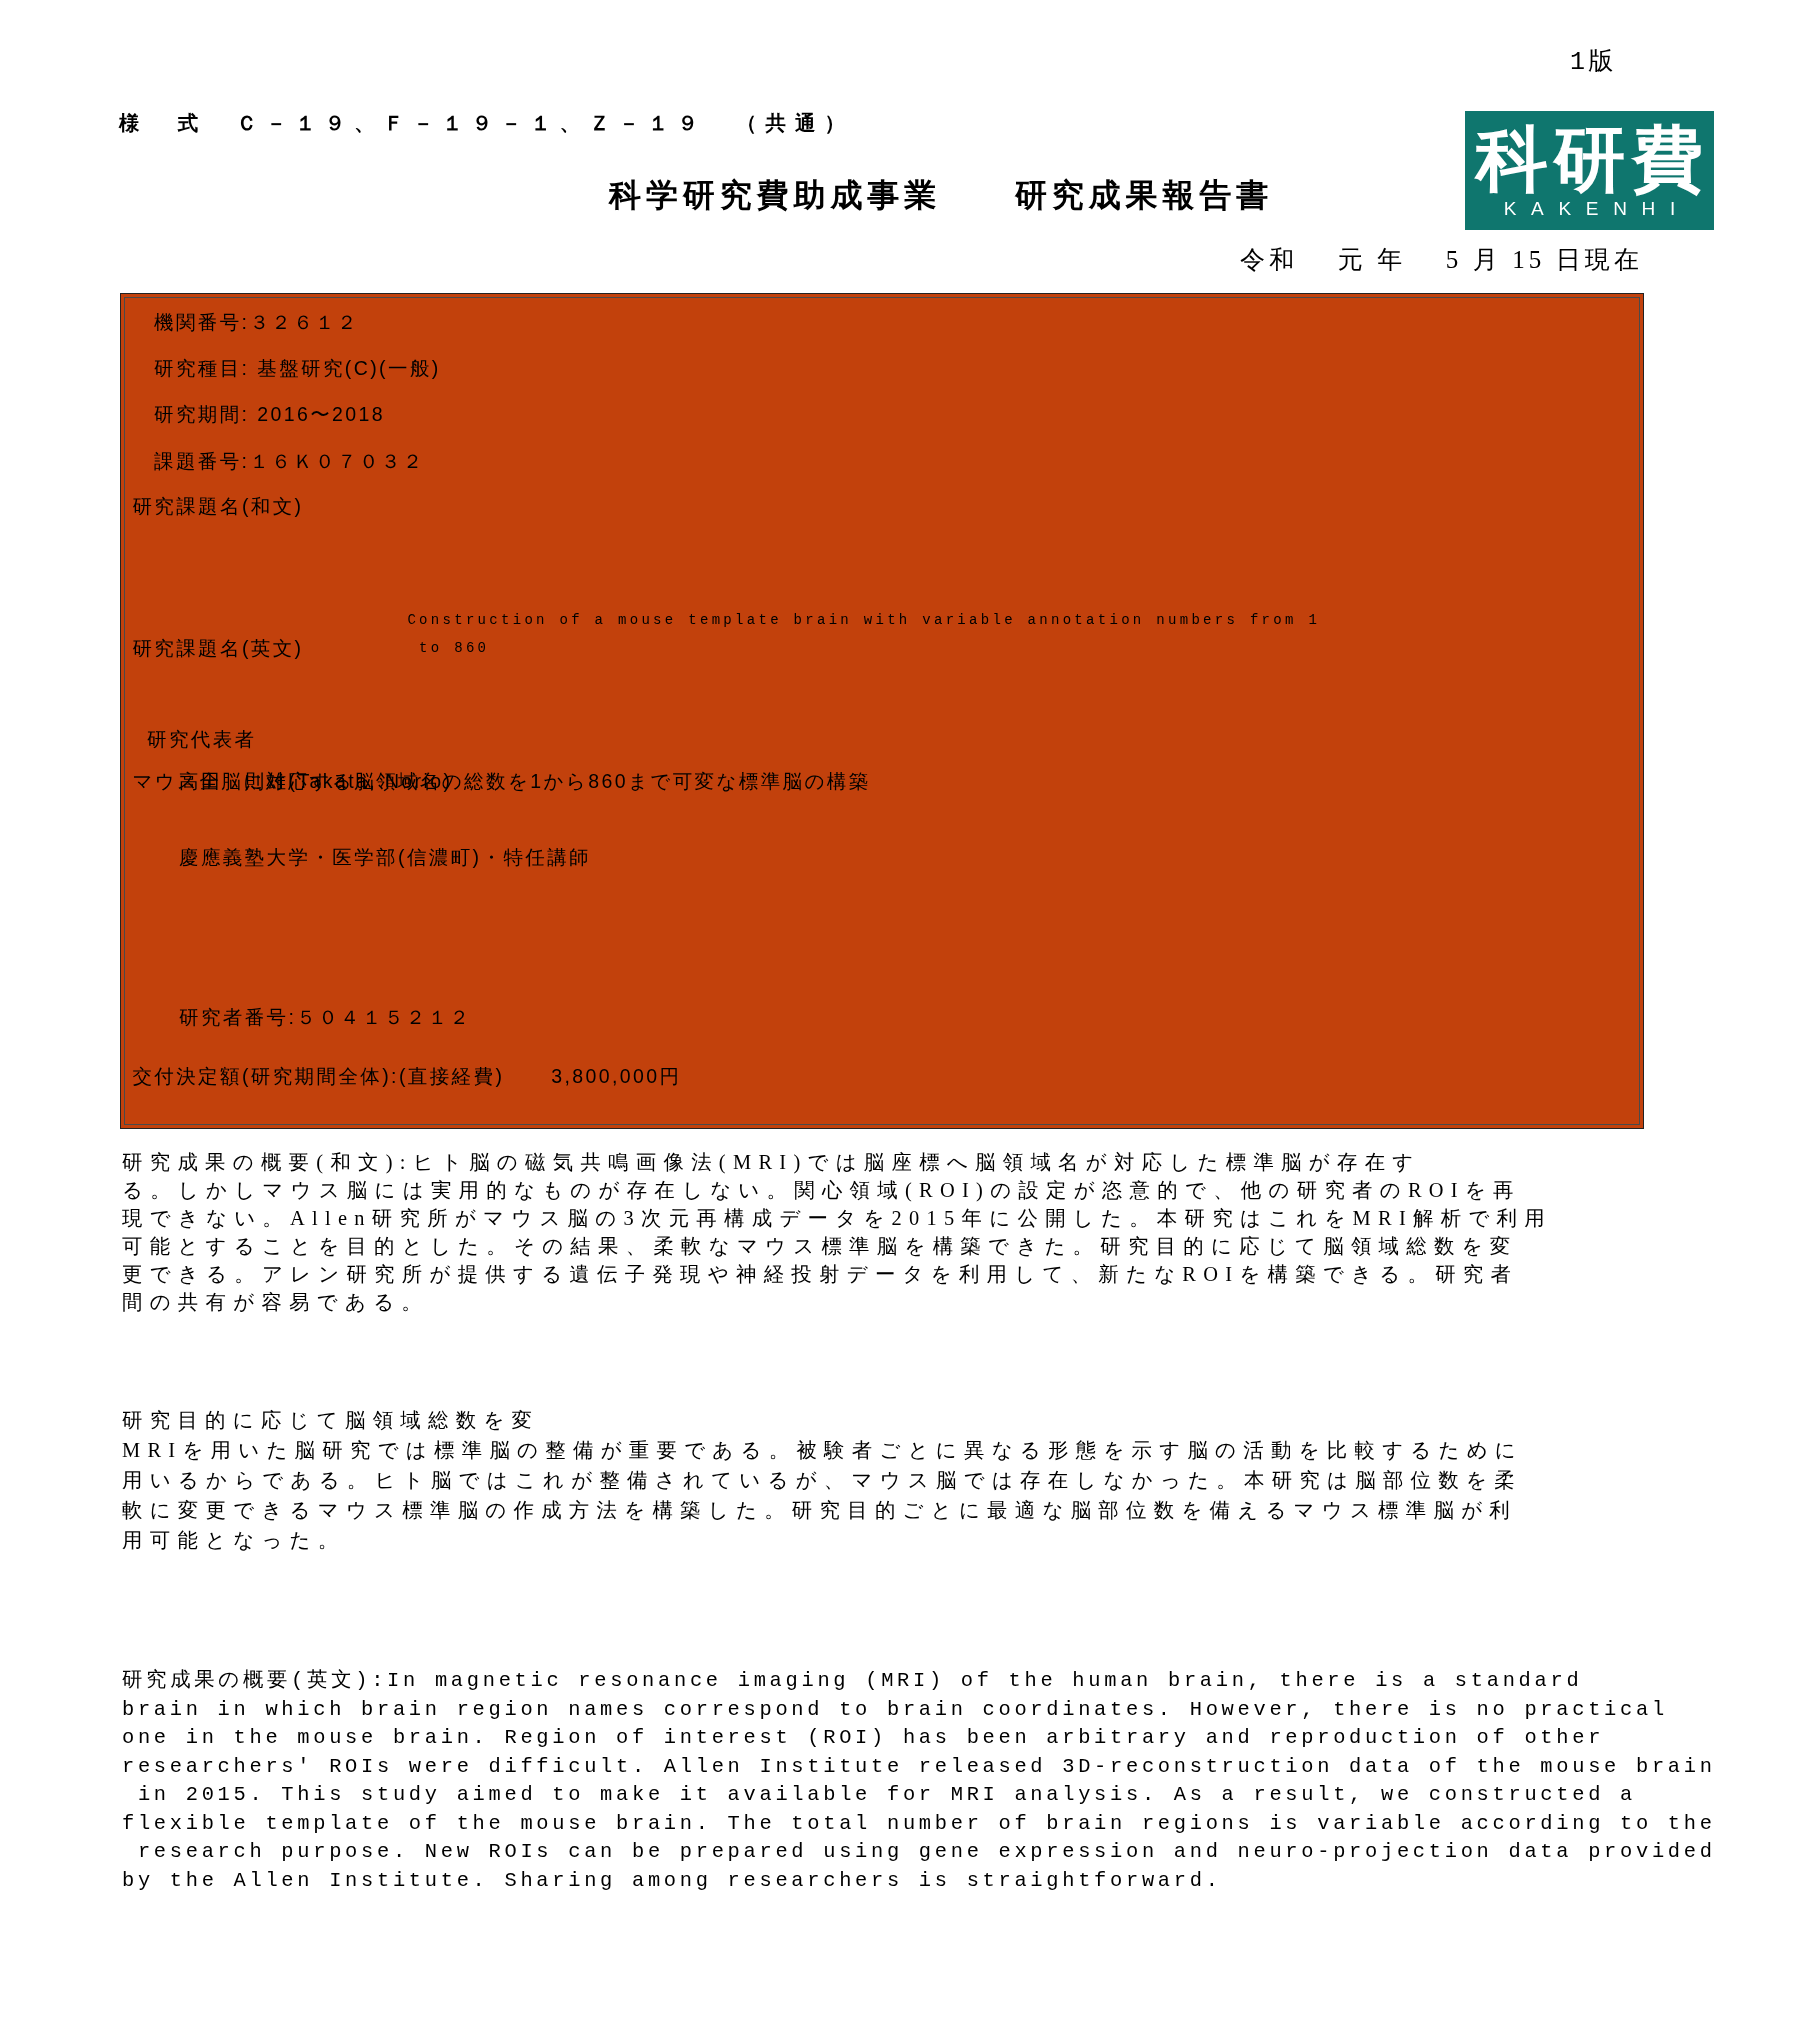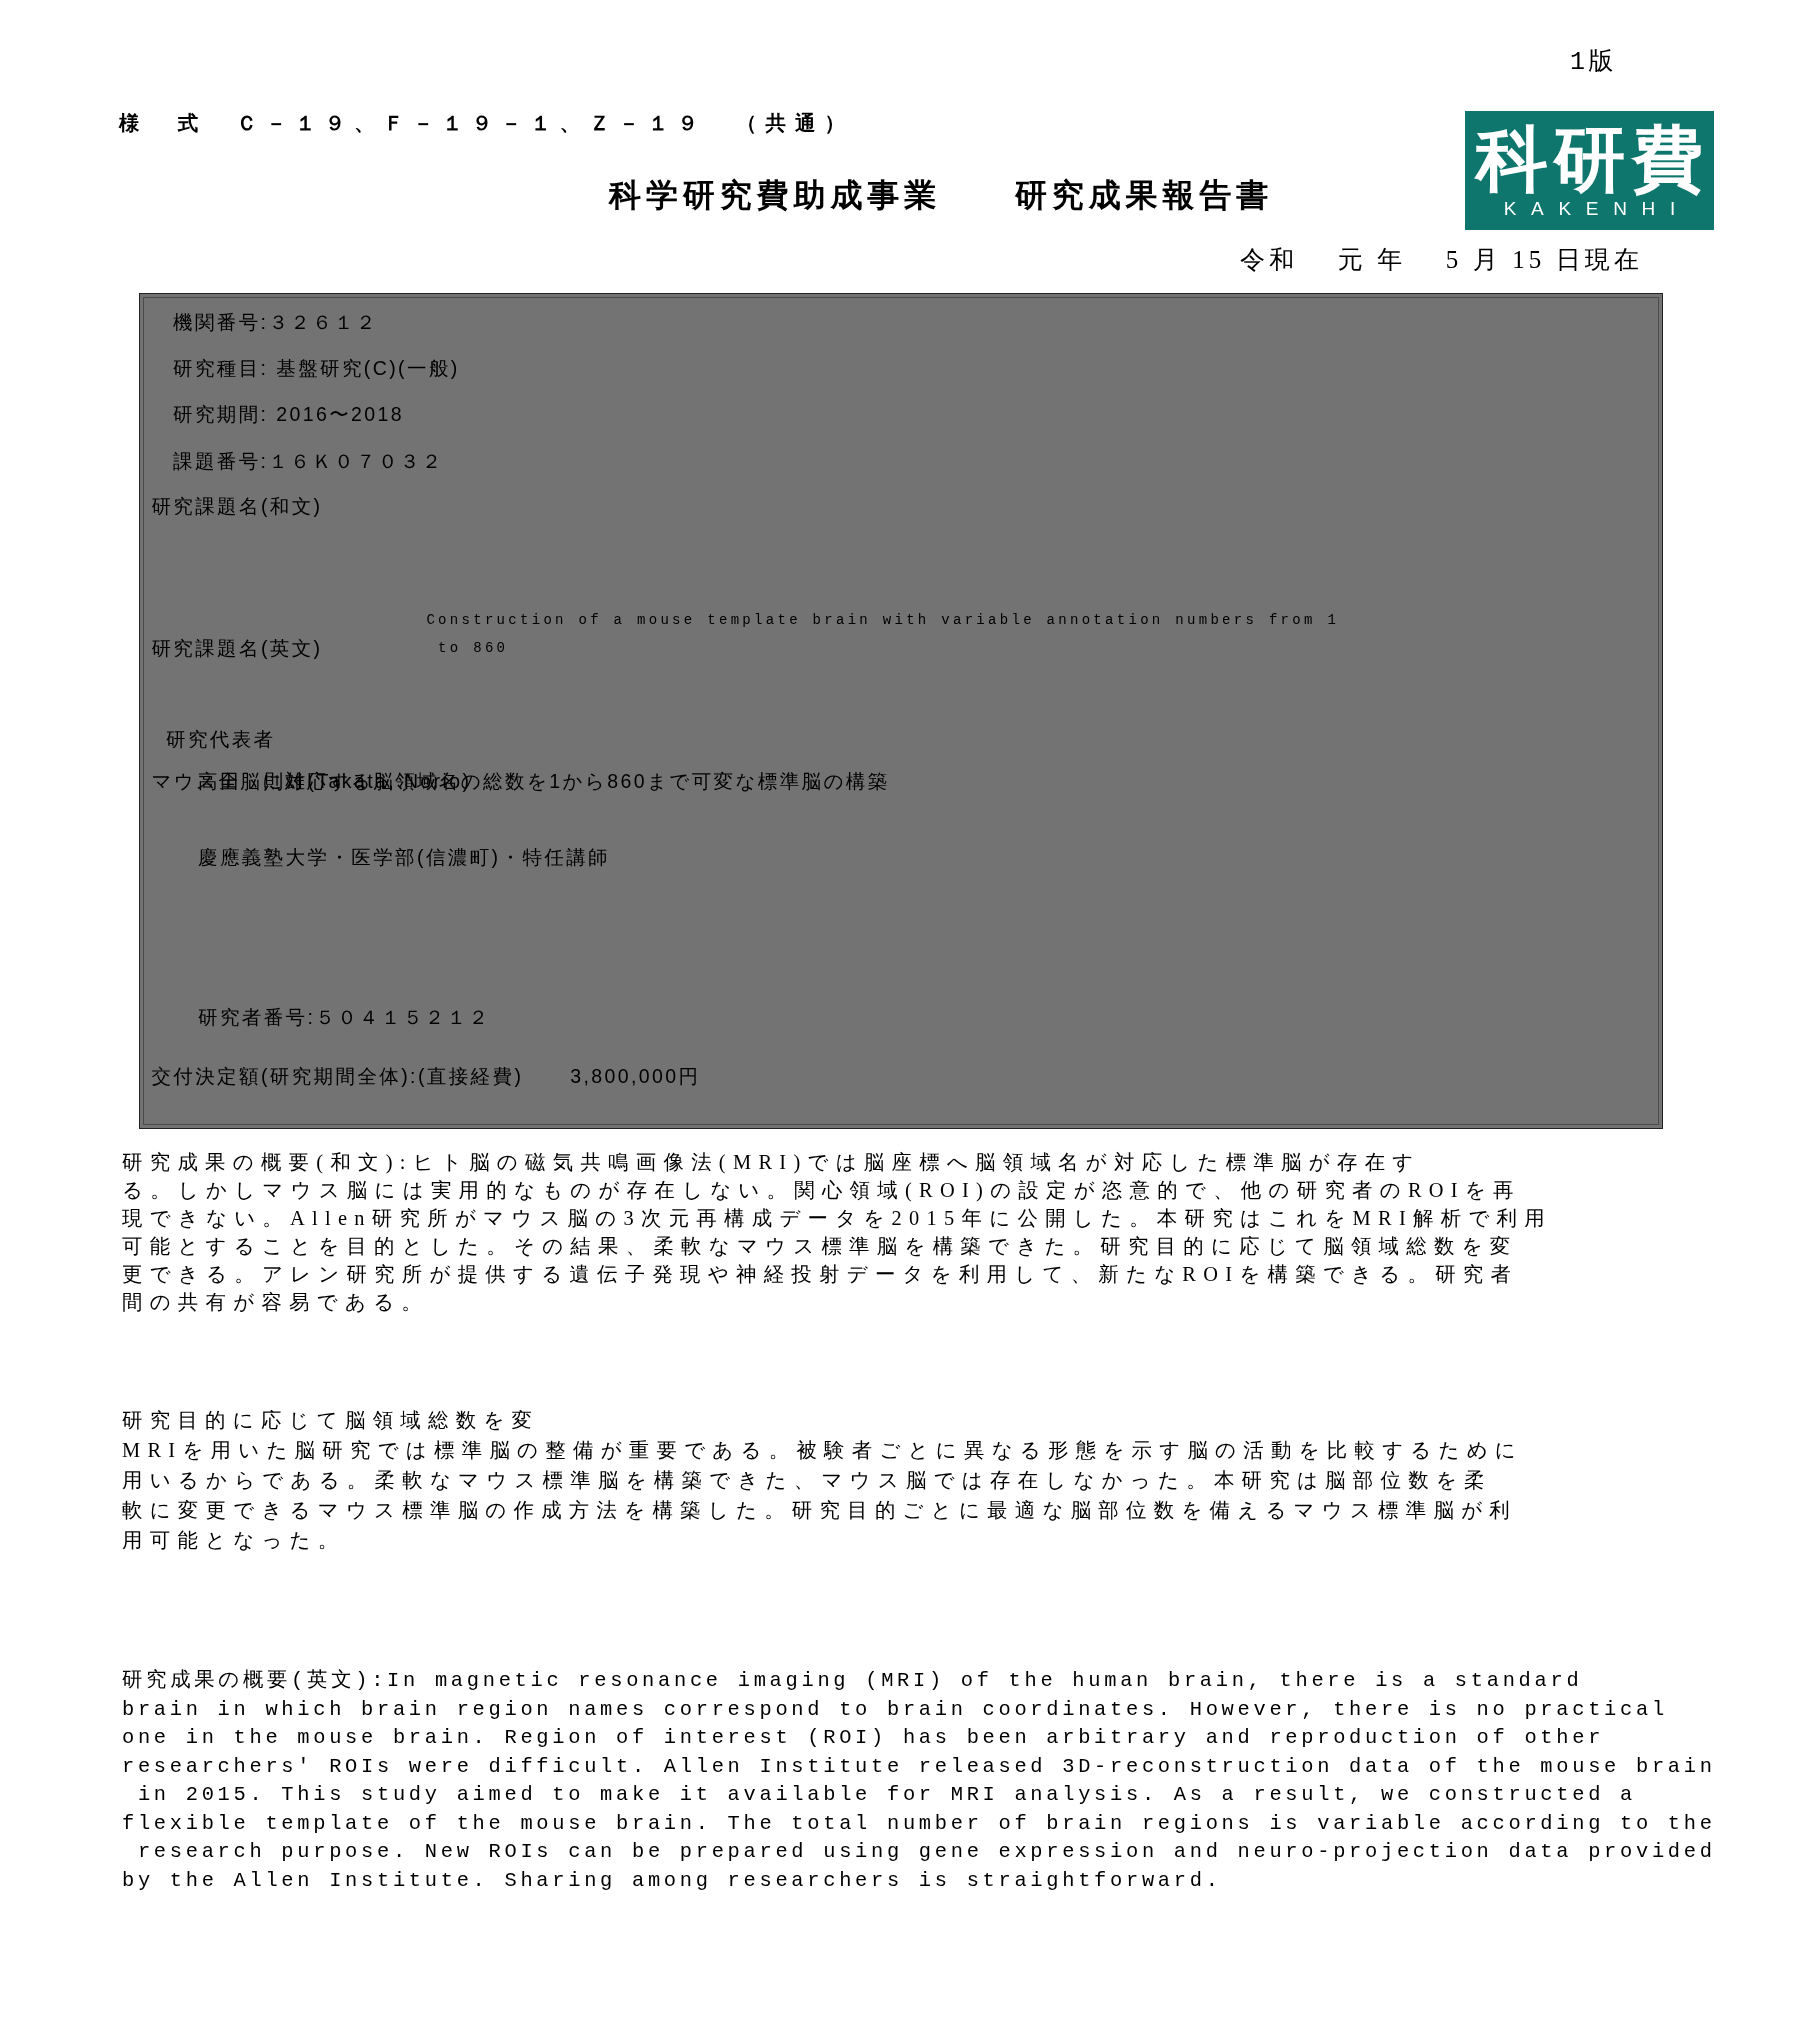--- a/index.html
+++ b/index.html
@@ -81,21 +81,21 @@
 
   <div class="kakenhi-logo" style="background-color: #0f766e; color: rgb(255, 255, 255);">
     <div class="gothic logo-kanji">科研費</div>
     <div class="gothic logo-latin">KAKENHI</div>
   </div>
 
   <div class="abs gothic doc-title">科学研究費助成事業　　研究成果報告書</div>
 
   <div class="abs mincho date-line">令和　 元 年　 5 月 15 日現在</div>
 
-  <div class="summary-box" style="background-color: #737373; margin-left: 19px;">
+  <div class="summary-box" style="background-color: #c2410c;">
 
     <div class="box-row gothic row-institution">機関番号:３２６１２</div>
 
     <div class="box-row gothic row-category">研究種目: 基盤研究(C)(一般)</div>
 
     <div class="box-row gothic row-period">研究期間: 2016〜2018</div>
 
     <div class="box-row gothic row-project">課題番号:１６Ｋ０７０３２</div>
 
     <div class="box-row gothic row-title-ja">
@@ -123,21 +123,21 @@
   <div class="para mincho abstract-ja">研究成果の概要(和文):ヒト脳の磁気共鳴画像法(MRI)では脳座標へ脳領域名が対応した標準脳が存在す
 る。しかしマウス脳には実用的なものが存在しない。関心領域(ROI)の設定が恣意的で、他の研究者のROIを再
 現できない。Allen研究所がマウス脳の3次元再構成データを2015年に公開した。本研究はこれをMRI解析で利用
 可能とすることを目的とした。その結果、柔軟なマウス標準脳を構築できた。研究目的に応じて脳領域総数を変
 更できる。アレン研究所が提供する遺伝子発現や神経投射データを利用して、新たなROIを構築できる。研究者
 間の共有が容易である。</div>
 
   <div class="para mincho significance-heading">研究目的に応じて脳領域総数を変</div>
 
   <div class="para mincho significance-body">MRIを用いた脳研究では標準脳の整備が重要である。被験者ごとに異なる形態を示す脳の活動を比較するために
-用いるからである。柔軟なマウス標準脳を構築できた、マウス脳では存在しなかった。本研究は脳部位数を柔
+用いるからである。ヒト脳ではこれが整備されているが、マウス脳では存在しなかった。本研究は脳部位数を柔
 軟に変更できるマウス標準脳の作成方法を構築した。研究目的ごとに最適な脳部位数を備えるマウス標準脳が利
 用可能となった。</div>
 
   <div class="para mono abstract-en">研究成果の概要(英文):In magnetic resonance imaging (MRI) of the human brain, there is a standard
 brain in which brain region names correspond to brain coordinates. However, there is no practical
 one in the mouse brain. Region of interest (ROI) has been arbitrary and reproduction of other
 researchers' ROIs were difficult. Allen Institute released 3D-reconstruction data of the mouse brain
  in 2015. This study aimed to make it available for MRI analysis. As a result, we constructed a
 flexible template of the mouse brain. The total number of brain regions is variable according to the
  research purpose. New ROIs can be prepared using gene expression and neuro-projection data provided

